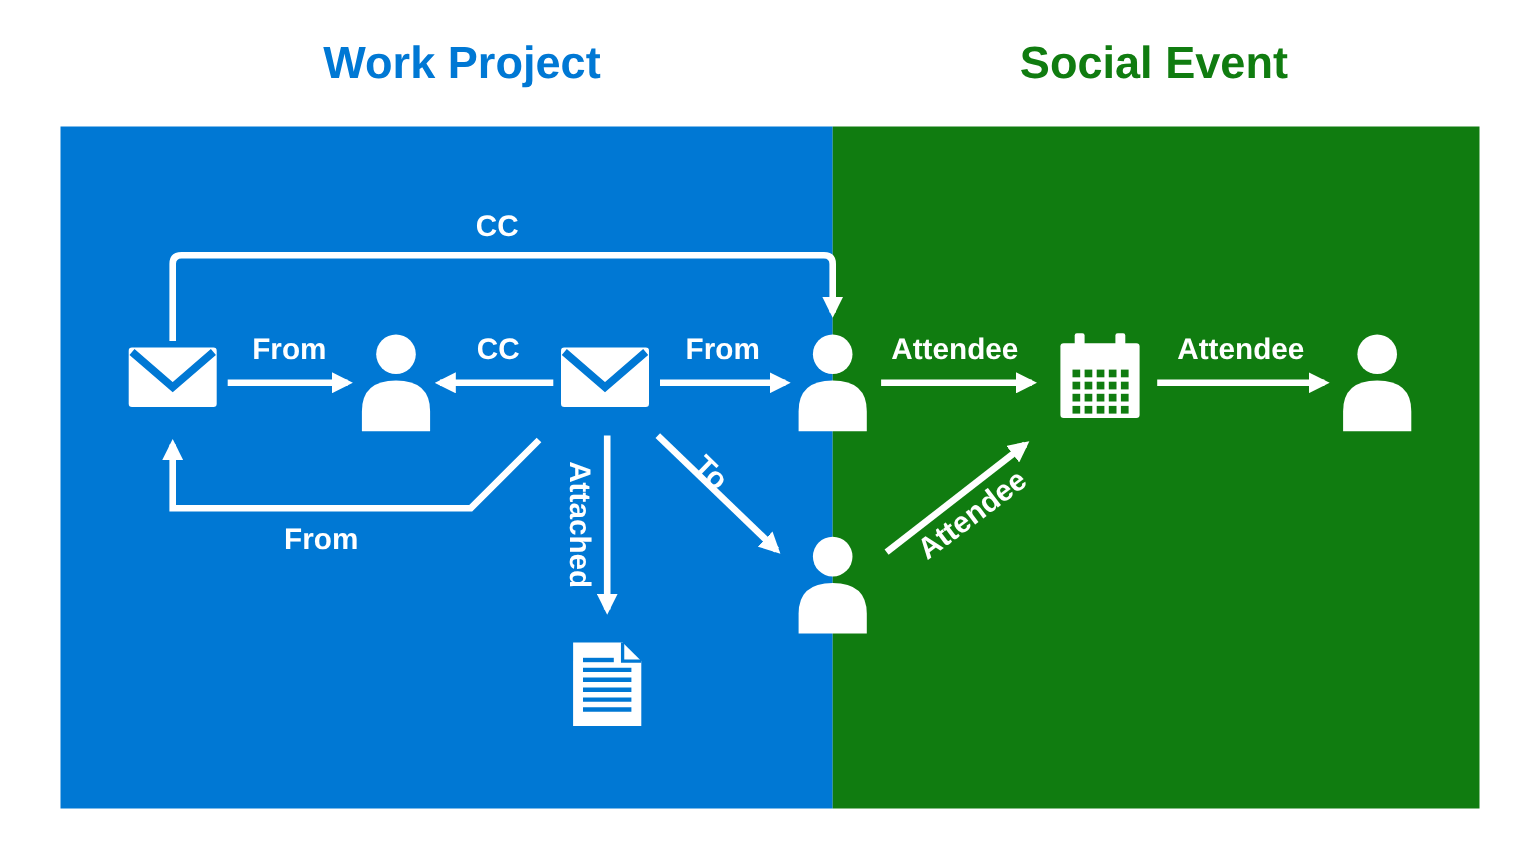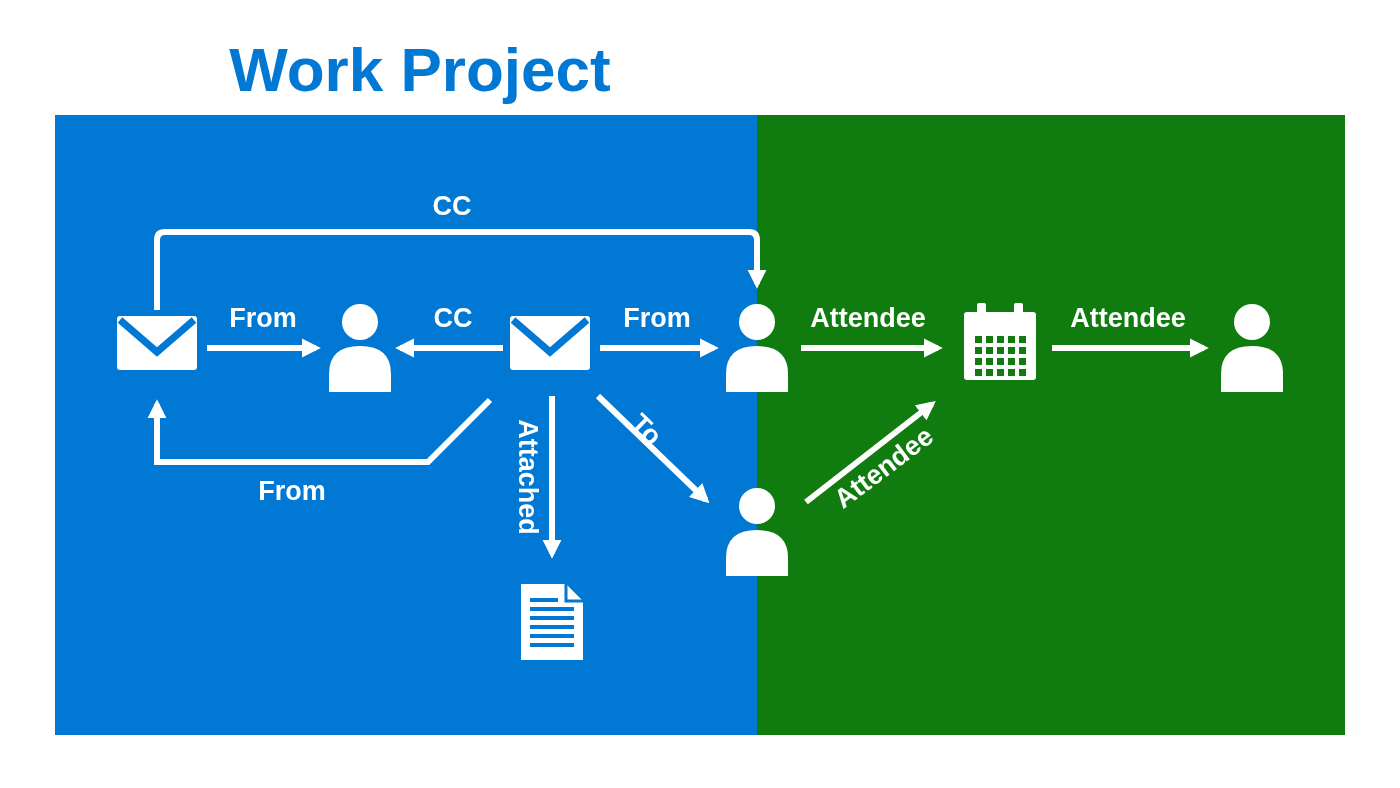--- a/index.html
+++ b/index.html
@@ -4,38 +4,39 @@
 <style>
   * { margin:0; padding:0; box-sizing:border-box; }
   html,body { background:#ffffff; }
   body { font-family:"Liberation Sans", sans-serif; }
   .canvas { position:relative; width:1400px; height:788px; background:#ffffff; overflow:hidden; }
 
   .panel { position:absolute; top:115px; height:620px; }
   .panel-blue  { left:55px;  width:702px; background:#0078D4; }
   .panel-green { left:757px; width:588px; background:#107C10; }
 
-  .title { position:absolute; top:34px; font-size:62px; font-weight:600; white-space:nowrap; }
+  .title { position:absolute; top:34px; font-size:41px; font-weight:600; white-space:nowrap; }
   .title-work   { left:420px;  transform:translateX(-50%); color:#0078D4; }
   .title-social { left:1049px; transform:translateX(-50%); color:#107C10; }
 
   svg.overlay { position:absolute; left:0; top:0; width:1400px; height:788px; }
 
   .lbl { position:absolute; color:#ffffff; font-weight:700; font-size:27px;
          transform:translate(-50%,-50%); white-space:nowrap; }
   .lbl.rot90  { transform:translate(-50%,-50%) rotate(90deg); }
   .lbl.rot45  { transform:translate(-50%,-50%) rotate(44deg); }
   .lbl.rotm37 { transform:translate(-50%,-50%) rotate(-37deg); }
 </style>
 </head>
 <body>
 
 <div class="canvas">
 
   <div class="title title-work">Work Project</div>
+  <div class="title title-social">Social Event</div>
 
   <div class="panel panel-blue"></div>
   <div class="panel panel-green"></div>
 
   <svg class="overlay" viewBox="0 0 1400 788">
     <defs>
       <marker id="ah" viewBox="0 0 10 10" refX="7.5" refY="5" markerWidth="3.2" markerHeight="3.2" orient="auto-start-reverse">
         <path d="M0 0 L10 5 L0 10 Z" fill="#ffffff"></path>
       </marker>
     </defs>

